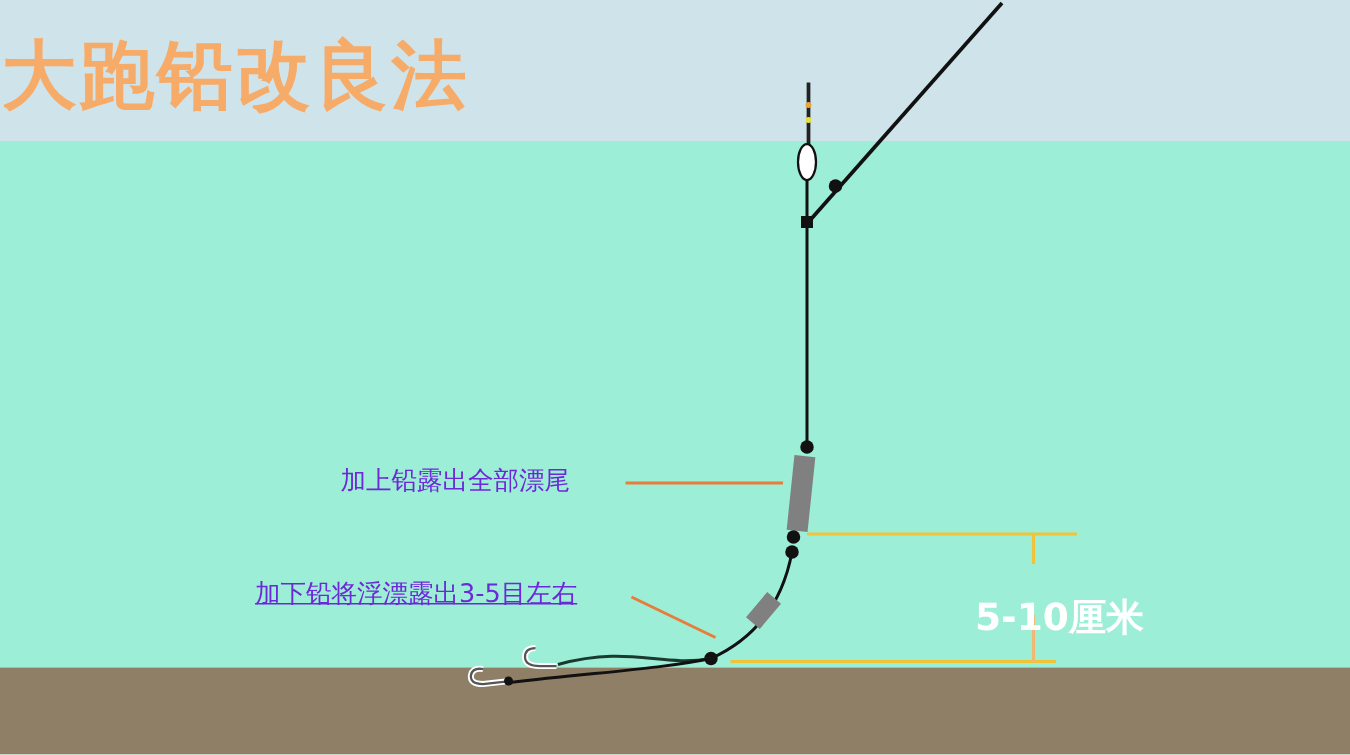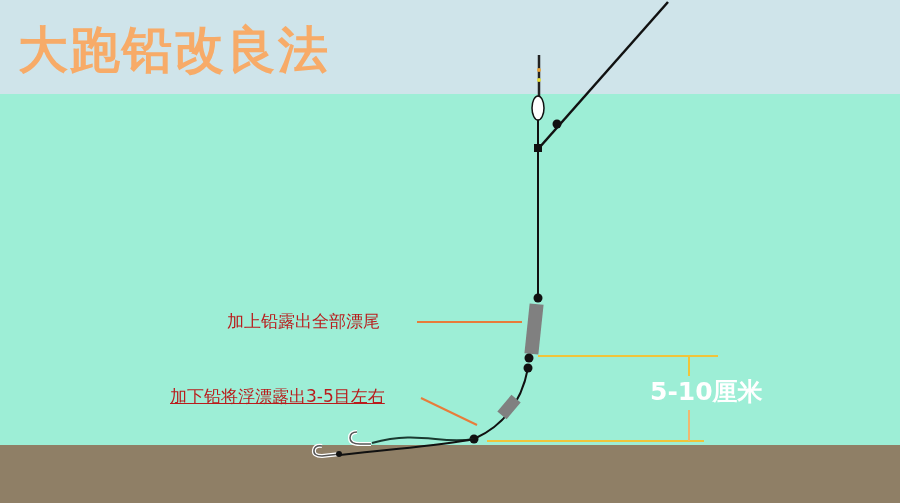--- a/index.html
+++ b/index.html
@@ -1,23 +1,23 @@
 <!DOCTYPE html>
 <html><head>
 <meta charset="utf-8">
 <style>
   html,body{margin:0;padding:0;}
   body{width:900px;height:503px;overflow:hidden;position:relative;font-family:"DejaVu Sans",sans-serif;}
   .sky{position:absolute;left:0;top:0;width:900px;height:94px;background:#cfe4ea;}
   .water{position:absolute;left:0;top:94px;width:900px;height:351px;background:#9deed6;}
   .ground{position:absolute;left:0;top:445px;width:900px;height:58px;background:#8f7f66;}
-  .title{position:absolute;left:18px;top:18px;font-size:50px;font-weight:bold;color:#f7ab68;letter-spacing:2px;line-height:64px;}
+  .title{position:absolute;left:1px;top:18px;font-size:50px;font-weight:bold;color:#f7ab68;letter-spacing:2px;line-height:64px;}
   svg{position:absolute;left:0;top:0;}
-  .label{position:absolute;color:#b91c1c;font-size:17px;line-height:20px;white-space:nowrap;text-align:right;}
-  .measure{position:absolute;left:650px;top:376px;color:#ffffff;font-size:25px;font-weight:bold;line-height:32px;white-space:nowrap;}
+  .label{position:absolute;color:#6d28d9;font-size:17px;line-height:20px;white-space:nowrap;text-align:right;}
+  .measure{position:absolute;left:650px;top:396px;color:#ffffff;font-size:25px;font-weight:bold;line-height:32px;white-space:nowrap;}
 </style>
 </head>
 <body>
 
 <div class="sky"></div>
 <div class="water"></div>
 <div class="ground"></div>
 
 <div class="title">大跑铅改良法</div>
 

